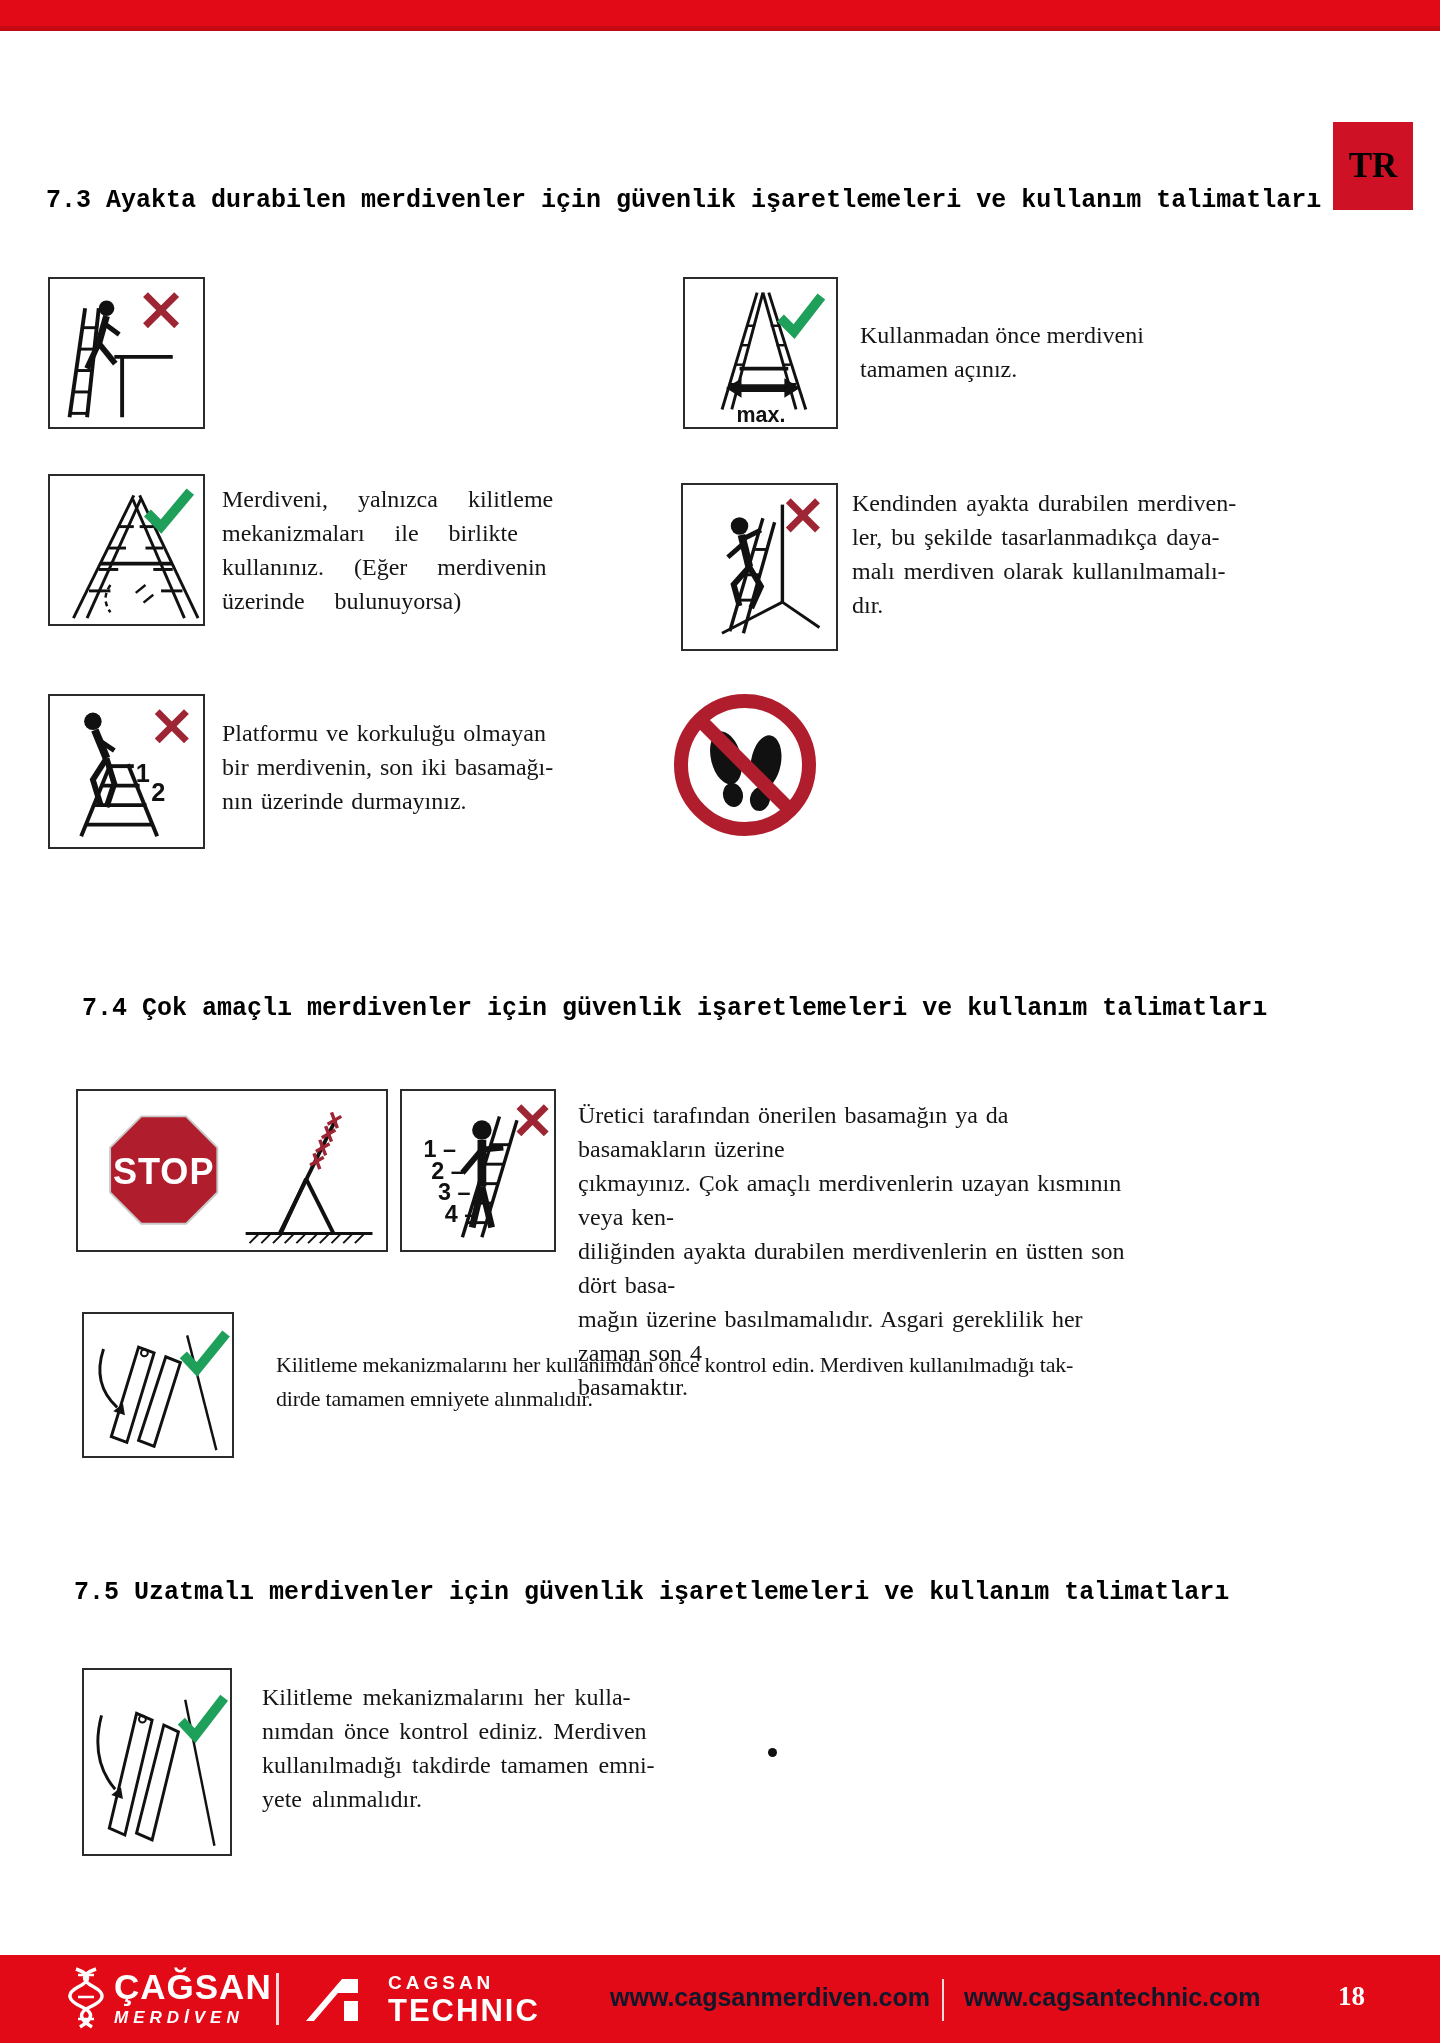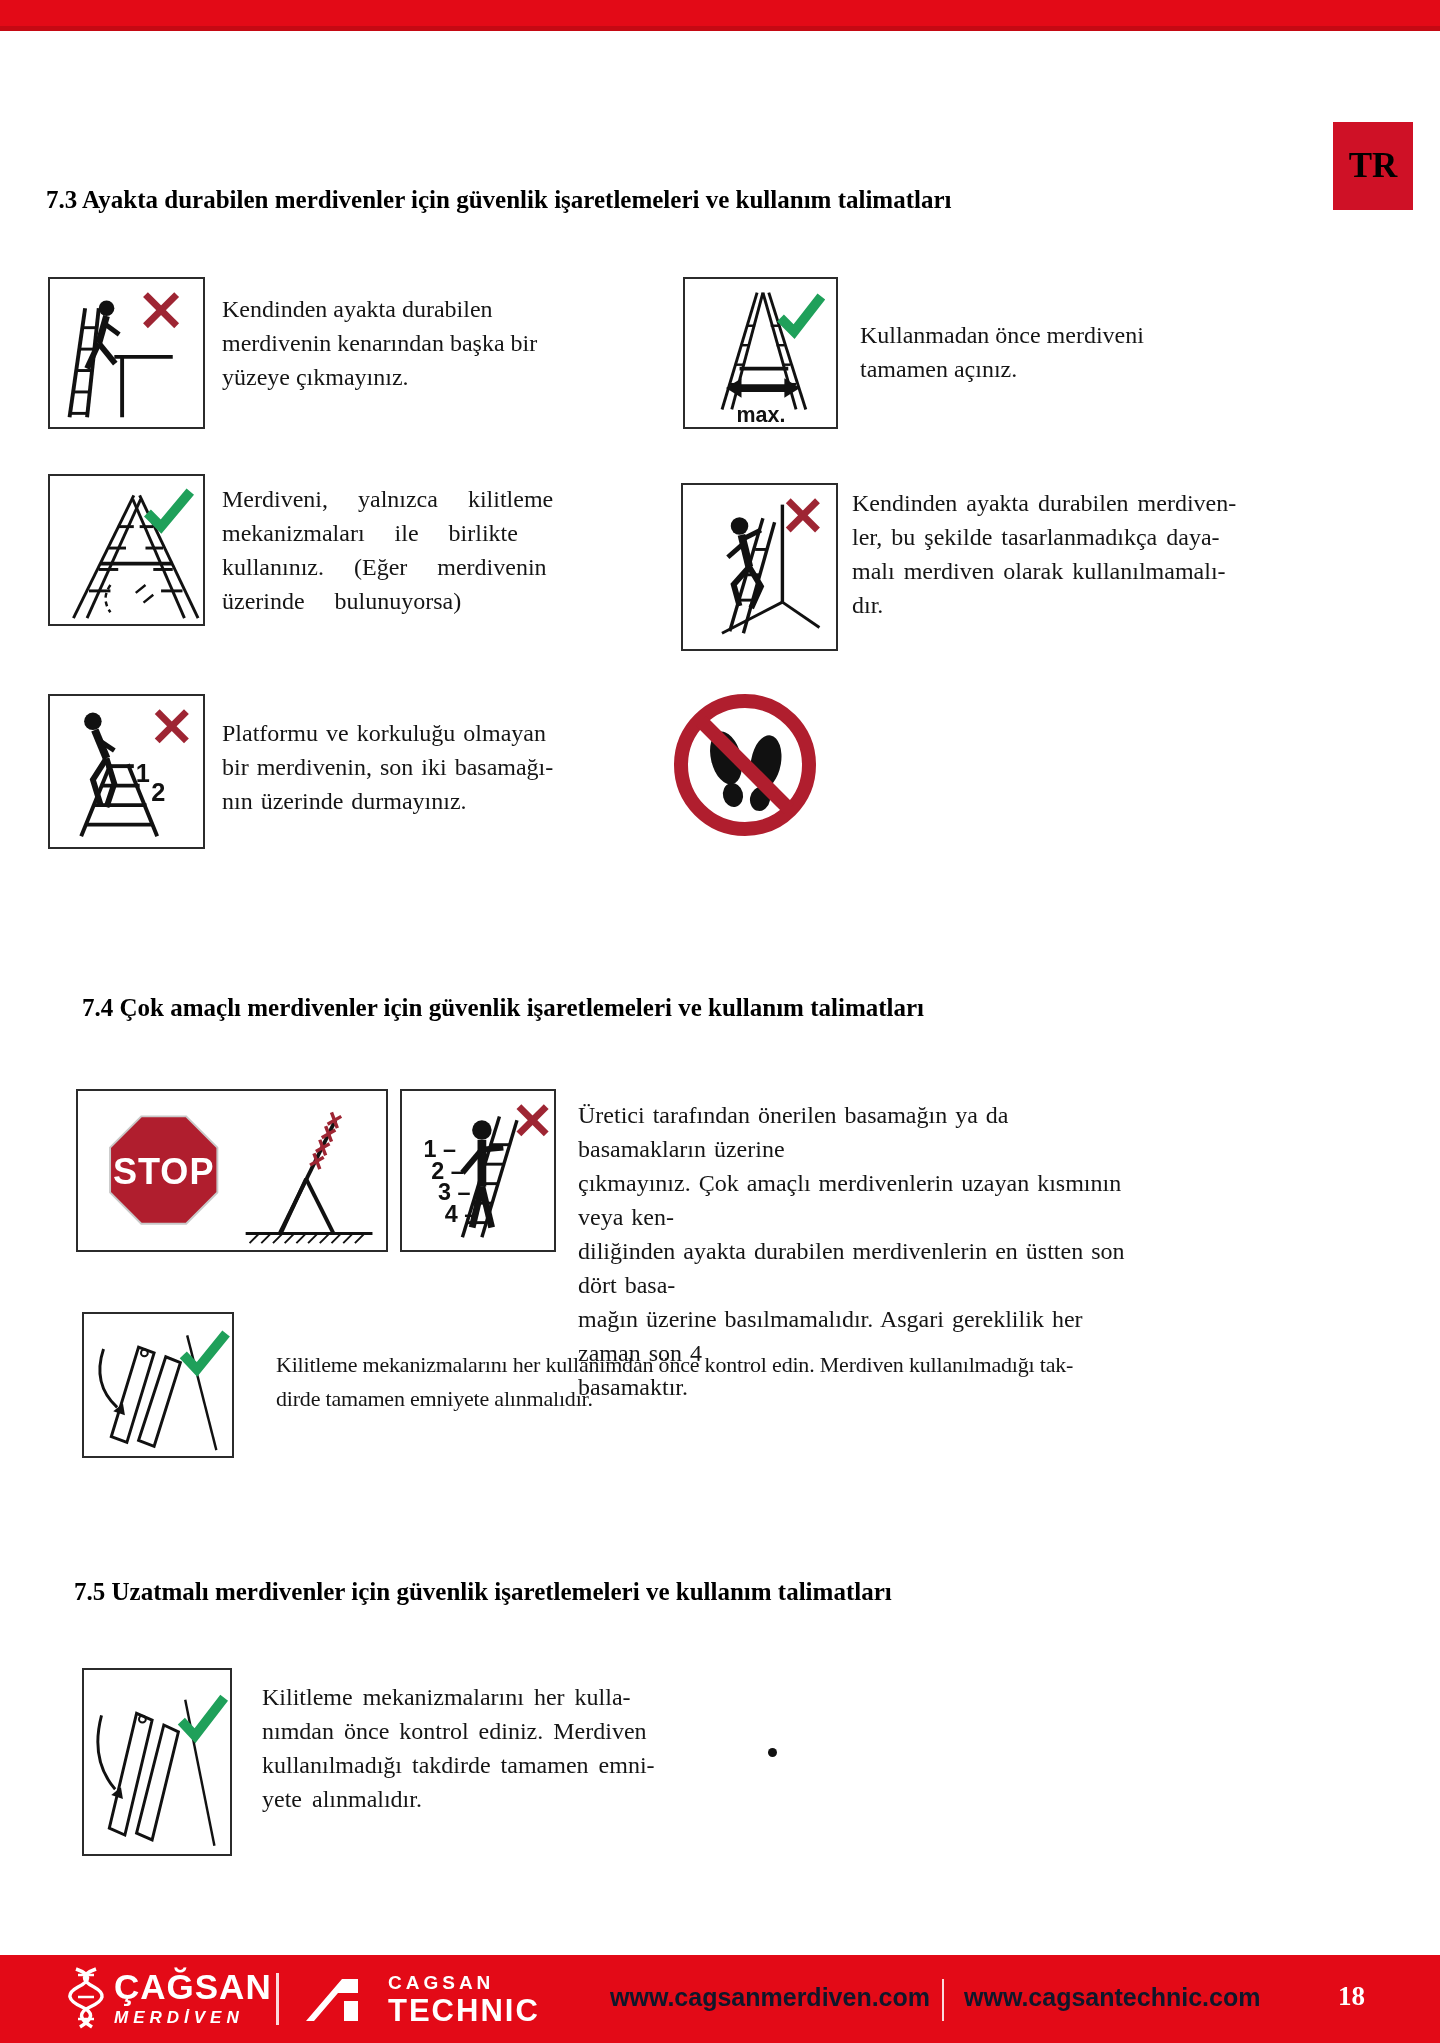--- a/index.html
+++ b/index.html
@@ -6,21 +6,21 @@
   .page{position:relative;width:1440px;height:2043px;background:#fff;overflow:hidden;
         font-family:"Liberation Serif",serif;color:#111;}
   
   .topbar{position:absolute;left:0;top:0;width:1440px;height:31px;background:#E30A17;
           border-bottom:5px solid #C50913;box-sizing:border-box;}
   
   .tr-tab{position:absolute;left:1333px;top:122px;width:80px;height:88px;background:#CF1126;
           display:flex;align-items:center;justify-content:center;}
   .tr-tab span{color:#000000;font-weight:bold;font-size:35px;font-family:Liberation Serif, serif;}
   
-  .hd{position:absolute;font-weight:bold;font-size:25px;color:#000;white-space:nowrap;}
+  .hd{position:absolute;font-weight:bold;font-size:25px;color:#000;white-space:nowrap;font-family:Liberation Mono, monospace;}
   #h73{left:46px;top:186px;}
   #h74{left:82px;top:994px;}
   #h75{left:74px;top:1578px;}
   
   .pbox{position:absolute;background:#fff;border:2px solid #2b2b2b;box-sizing:border-box;}
   .pbox svg,.sign svg{width:100%;height:100%;display:block;}
   #box-a{left:48px;top:277px;width:157px;height:152px;}
   #box-b{left:683px;top:277px;width:155px;height:152px;}
   #box-c{left:48px;top:474px;width:157px;height:152px;}
   #box-d{left:681px;top:483px;width:157px;height:168px;}
@@ -90,23 +90,20 @@
       <line class="ln" x1="74" y1="80" x2="74" y2="142" stroke-width="4"></line>
       <circle class="fig" cx="58" cy="30" r="8"></circle>
       <path class="ln" d="M58,38 L50,66" stroke-width="7"></path>
       <path class="ln" d="M56,46 L71,57" stroke-width="5"></path>
       <path class="ln" d="M50,66 L38,92" stroke-width="6"></path>
       <path class="ln" d="M50,66 L67,87" stroke-width="6"></path>
       <line class="redx" x1="98" y1="16" x2="130" y2="48"></line>
       <line class="redx" x1="130" y1="16" x2="98" y2="48"></line>
     </svg>
   </div>
-  <div class="txt" id="t1">Kendinden ayakta durabilen
-merdivenin kenarından başka bir
-yüzeye çıkmayınız.</div>
 
   <div class="pbox" id="box-b">
     <svg viewBox="0 0 155 152">
       <line class="ln" x1="74" y1="14" x2="38" y2="134" stroke-width="3"></line>
       <line class="ln" x1="80" y1="14" x2="48" y2="134" stroke-width="3"></line>
       <line class="ln" x1="86" y1="14" x2="124" y2="134" stroke-width="3"></line>
       <line class="ln" x1="80" y1="14" x2="114" y2="134" stroke-width="3"></line>
       <line class="ln" x1="64" y1="48" x2="72" y2="48" stroke-width="2.5"></line>
       <line class="ln" x1="58" y1="68" x2="66" y2="68" stroke-width="2.5"></line>
       <line class="ln" x1="52" y1="88" x2="60" y2="88" stroke-width="2.5"></line>

